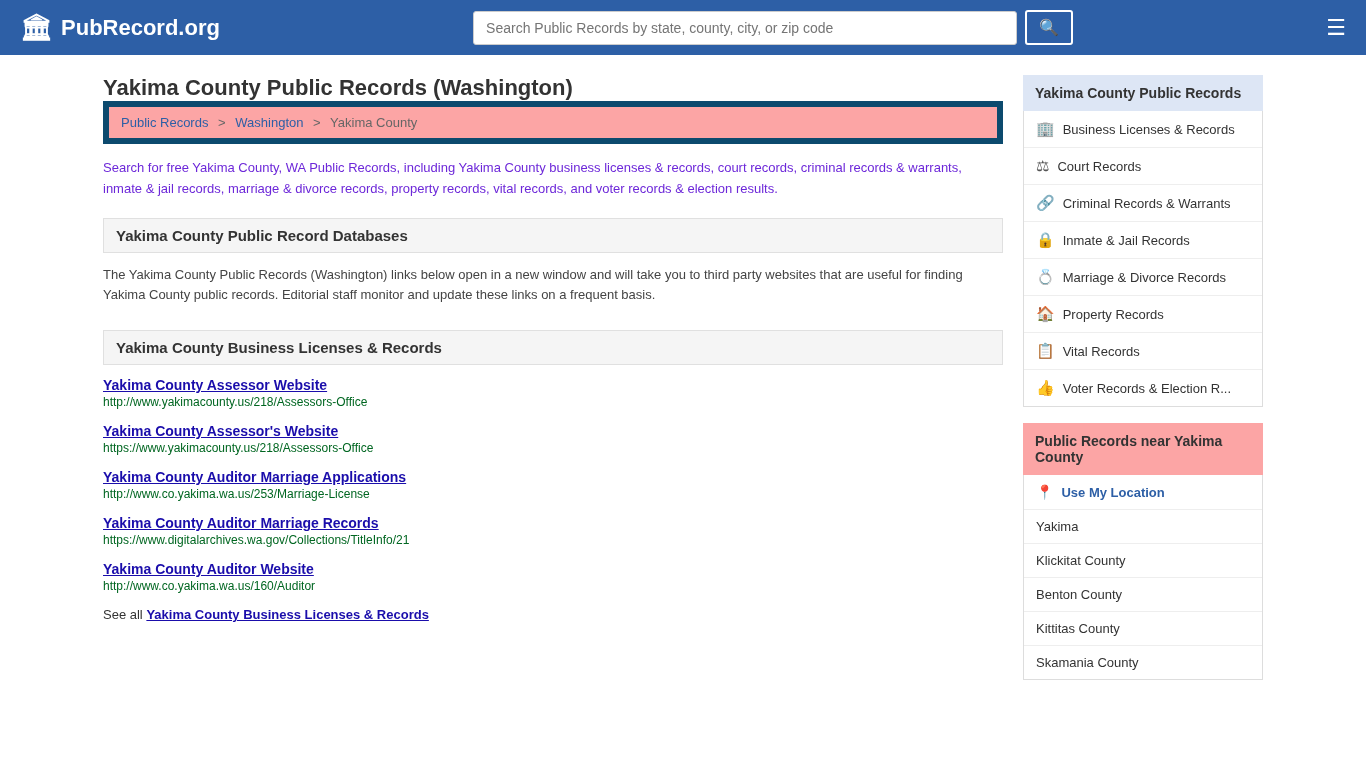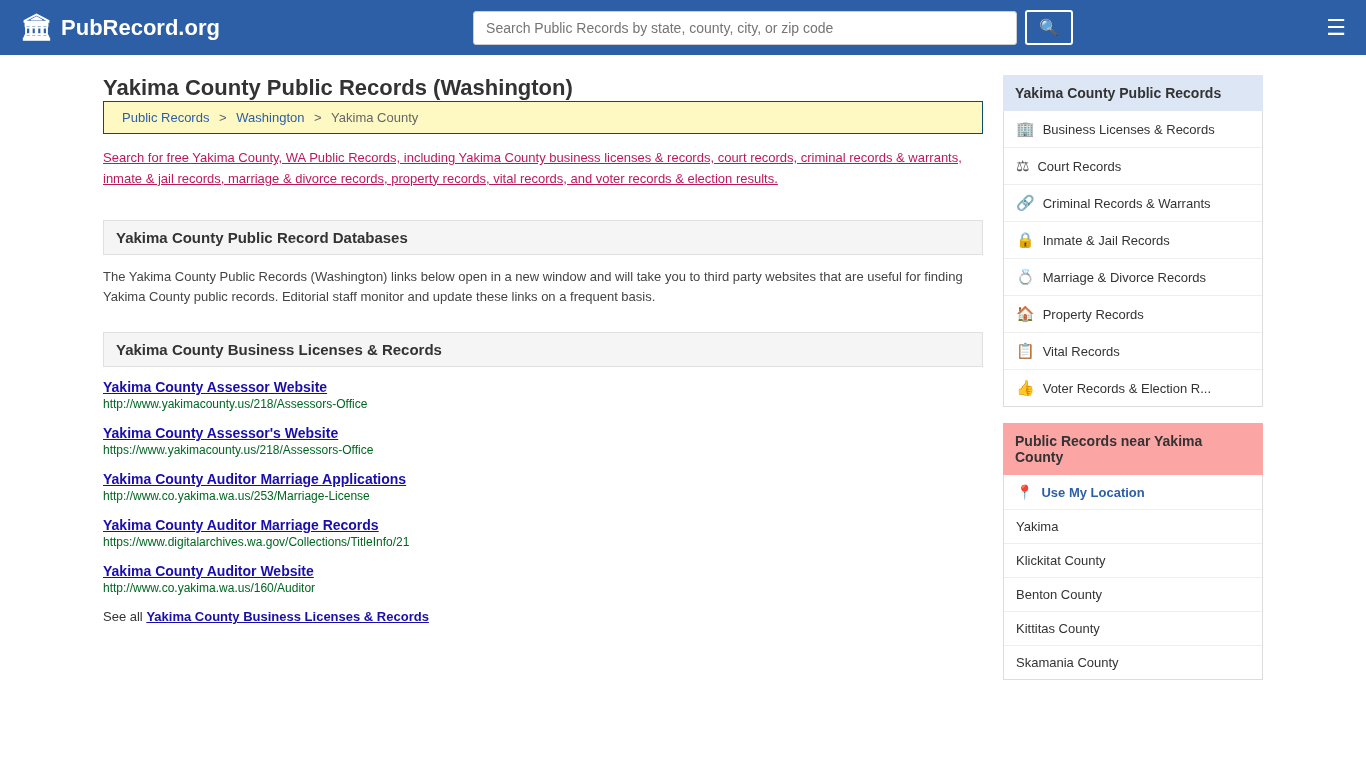--- a/index.html
+++ b/index.html
@@ -72,41 +72,40 @@
     }
 
     .page-title {
       font-size: 22px;
       font-weight: bold;
       color: #333;
       margin-bottom: 0;
     }
 
     .breadcrumb {
-      background: #fef9c3;
-      border: 1px solid #0c4a6e;
-      padding: 8px 18px;
+      background: #fca5a5;
+      border: 6px solid #0c4a6e;
+      padding: 8px 12px;
       font-size: 13px;
       color: #666;
       margin-bottom: 14px;
     }
     .breadcrumb a {
       color: #2d5fa6;
       text-decoration: none;
     }
     .breadcrumb-sep {
       margin: 0 6px;
     }
 
     .description {
       font-size: 13px;
-      color: #be185d;
+      color: #6d28d9;
       line-height: 1.6;
-      margin-bottom: 30px;
-      text-decoration: underline;
+      margin-bottom: 18px;
     }
 
     .section-header {
       background: #f5f5f5;
       border: 1px solid #e0e0e0;
       padding: 8px 12px;
       font-size: 15px;
       font-weight: bold;
       color: #333;
       margin-bottom: 12px;
@@ -144,21 +143,21 @@
       margin-top: 8px;
     }
     .see-all a {
       font-weight: bold;
       color: #1a0dab;
       text-decoration: underline;
     }
 
     
     .sidebar {
-      width: 260px;
+      width: 240px;
       flex-shrink: 0;
     }
 
     .sidebar-section {
       margin-bottom: 16px;
     }
 
     .sidebar-title {
       background: #dde6f5;
       padding: 10px 12px;

